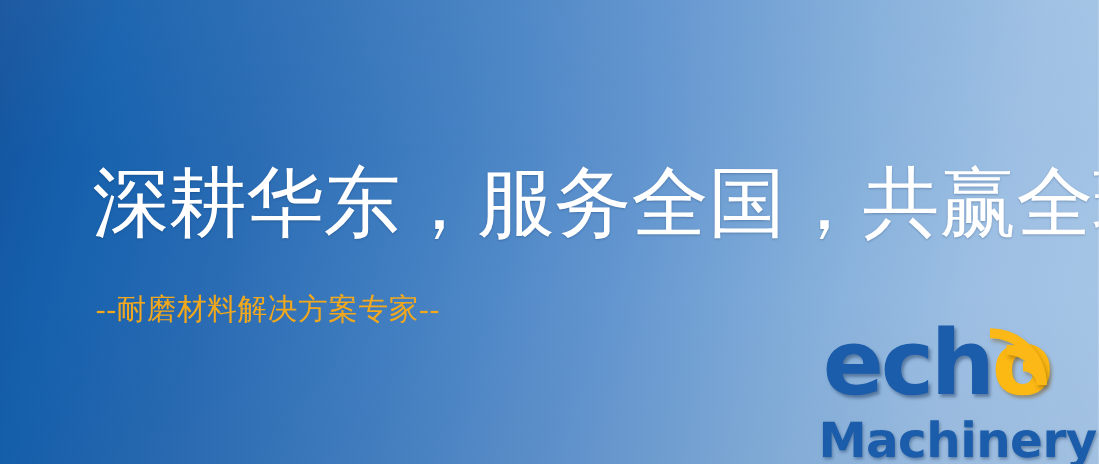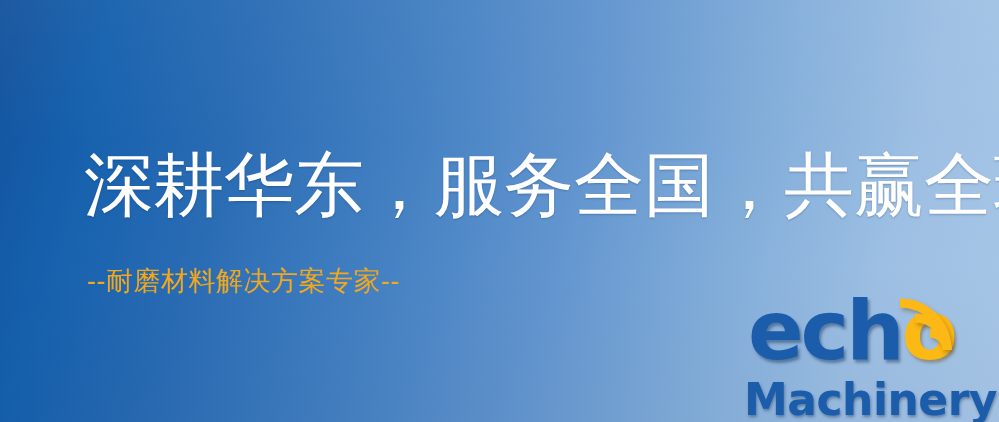--- a/index.html
+++ b/index.html
@@ -47,21 +47,21 @@
     color: #ffffff;
     white-space: nowrap;
     letter-spacing: 0px;
     text-shadow: 0 1px 2px rgba(10,40,80,0.28);
   }
 
   #subtitle {
     position: absolute;
     left: 87px;
     top: 268px;
-    font-family: Liberation Sans, sans-serif;
+    font-family: Liberation Serif, serif;
     font-size: 27px;
     line-height: 1.0;
     color: #f2a81c;
     white-space: nowrap;
     letter-spacing: 0.5px;
   }
 
   
   #logo {
     position: absolute;

